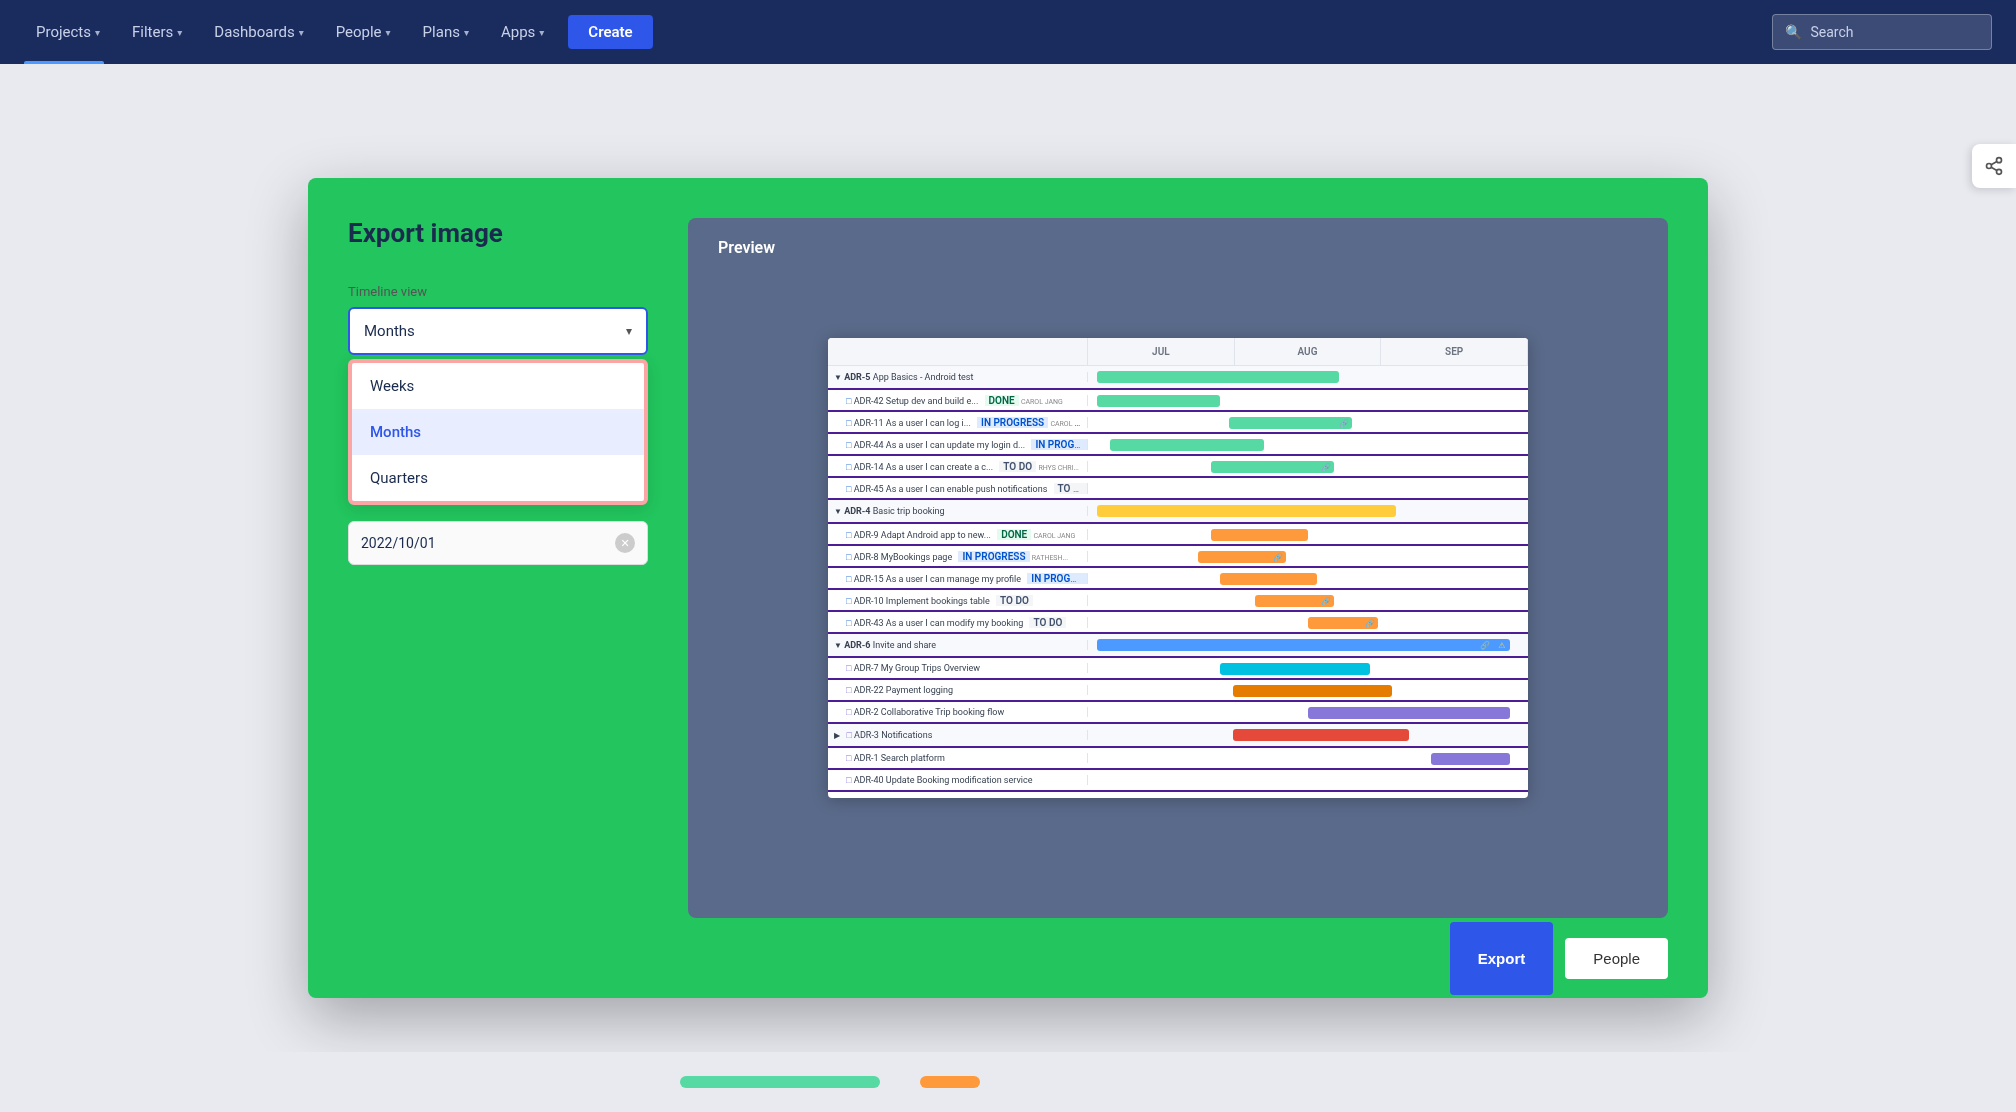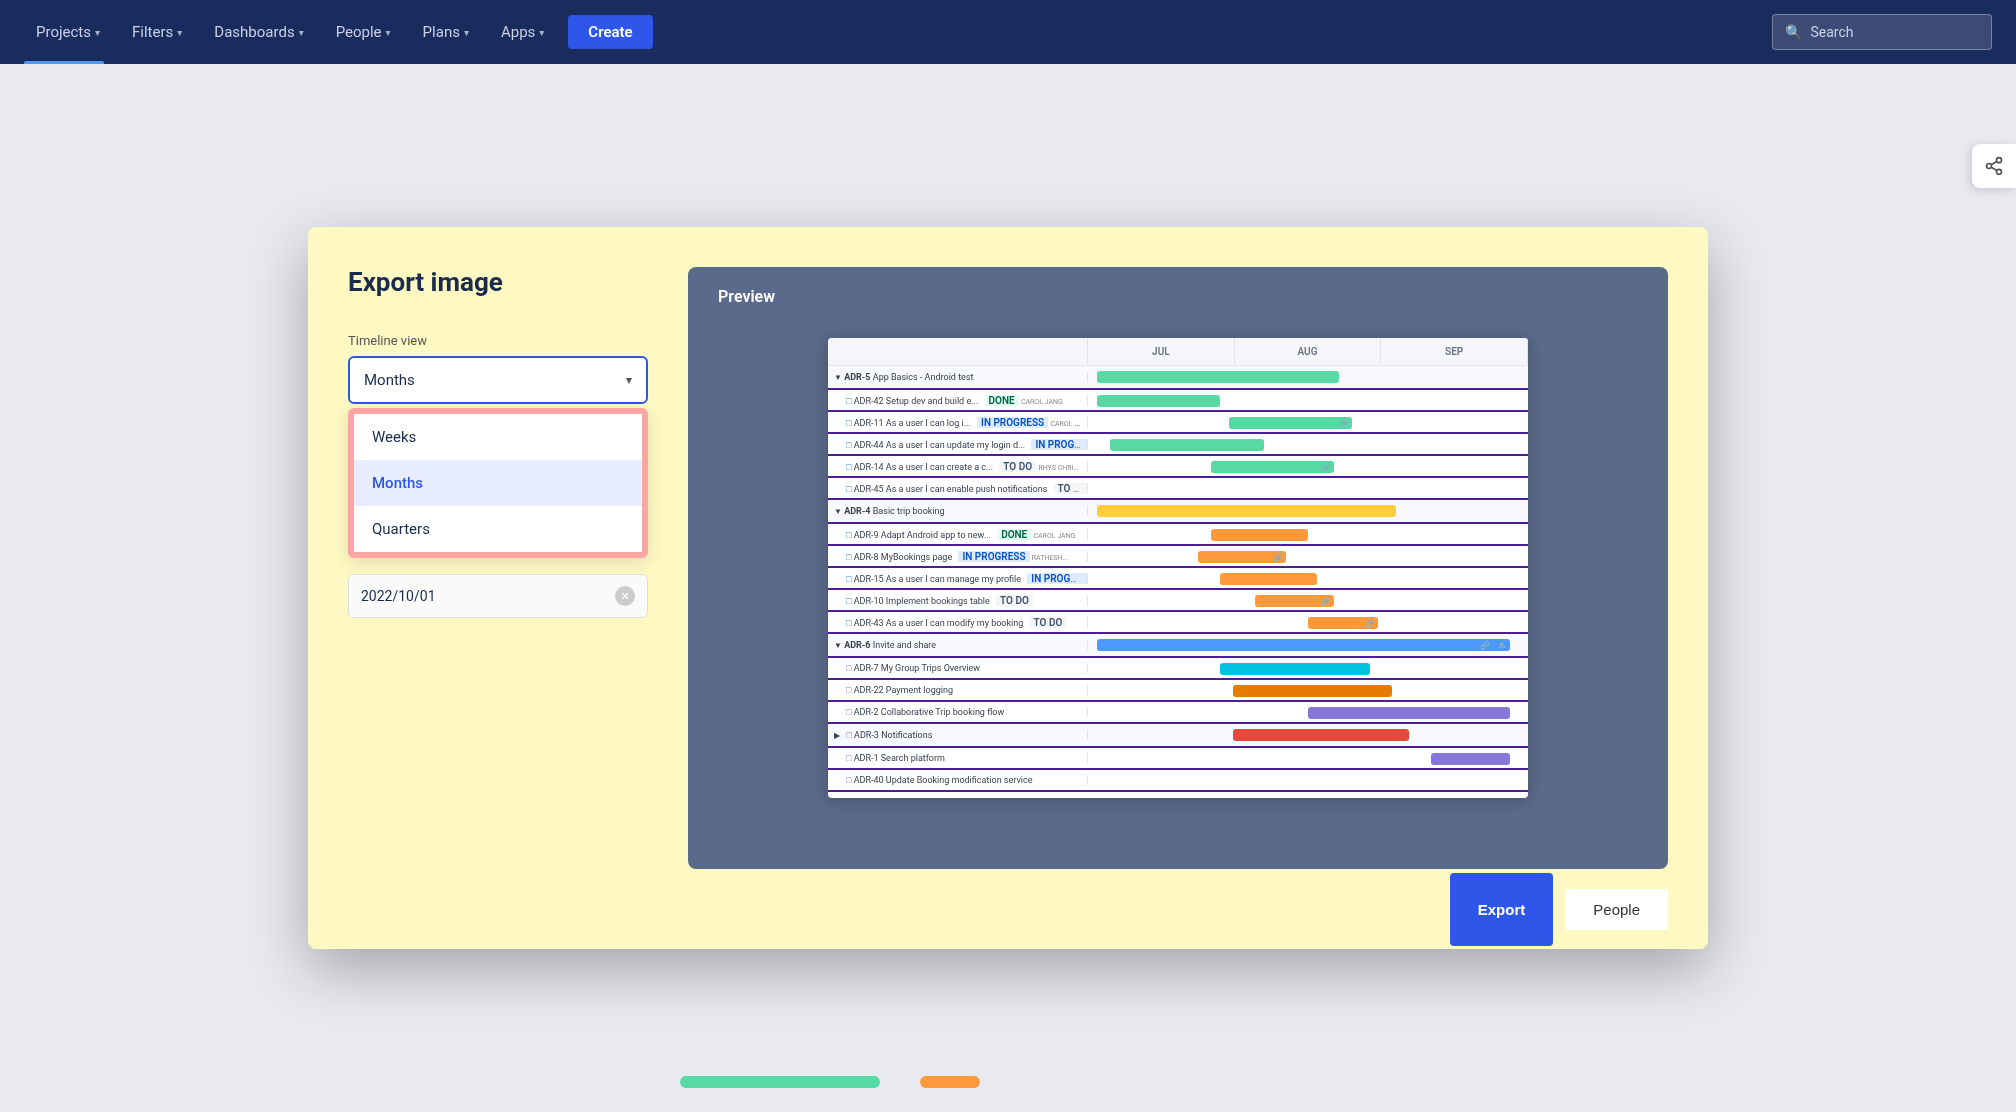--- a/index.html
+++ b/index.html
@@ -92,24 +92,24 @@
       align-items: center;
       justify-content: center;
       box-shadow: -2px 2px 8px rgba(0,0,0,0.15);
       cursor: pointer;
       font-size: 18px;
       color: #555;
     }
 
     
     .dialog {
-      background: #fef9c3;
+      background: #22c55e;
       border-radius: 8px;
       width: 1400px;
-      height: 722px;
+      height: 820px;
       box-shadow: 0 20px 60px rgba(0,0,0,0.3);
       display: flex;
       flex-direction: column;
       overflow: hidden;
       position: relative;
     }
     .dialog-body {
       display: flex;
       flex: 1;
       overflow: hidden;
@@ -150,21 +150,21 @@
       background: white;
       position: relative;
     }
     .select-box .chevron-down {
       font-size: 12px;
       color: #555;
     }
 
     
     .dropdown-menu {
-      border: 6px solid #fca5a5;
+      border: 4px solid #fca5a5;
       border-radius: 6px;
       background: white;
       box-shadow: 0 4px 16px rgba(0,0,0,0.12);
       overflow: hidden;
     }
     .dropdown-item {
       padding: 14px 18px;
       font-size: 15px;
       color: #1a2b4e;
       cursor: pointer;

